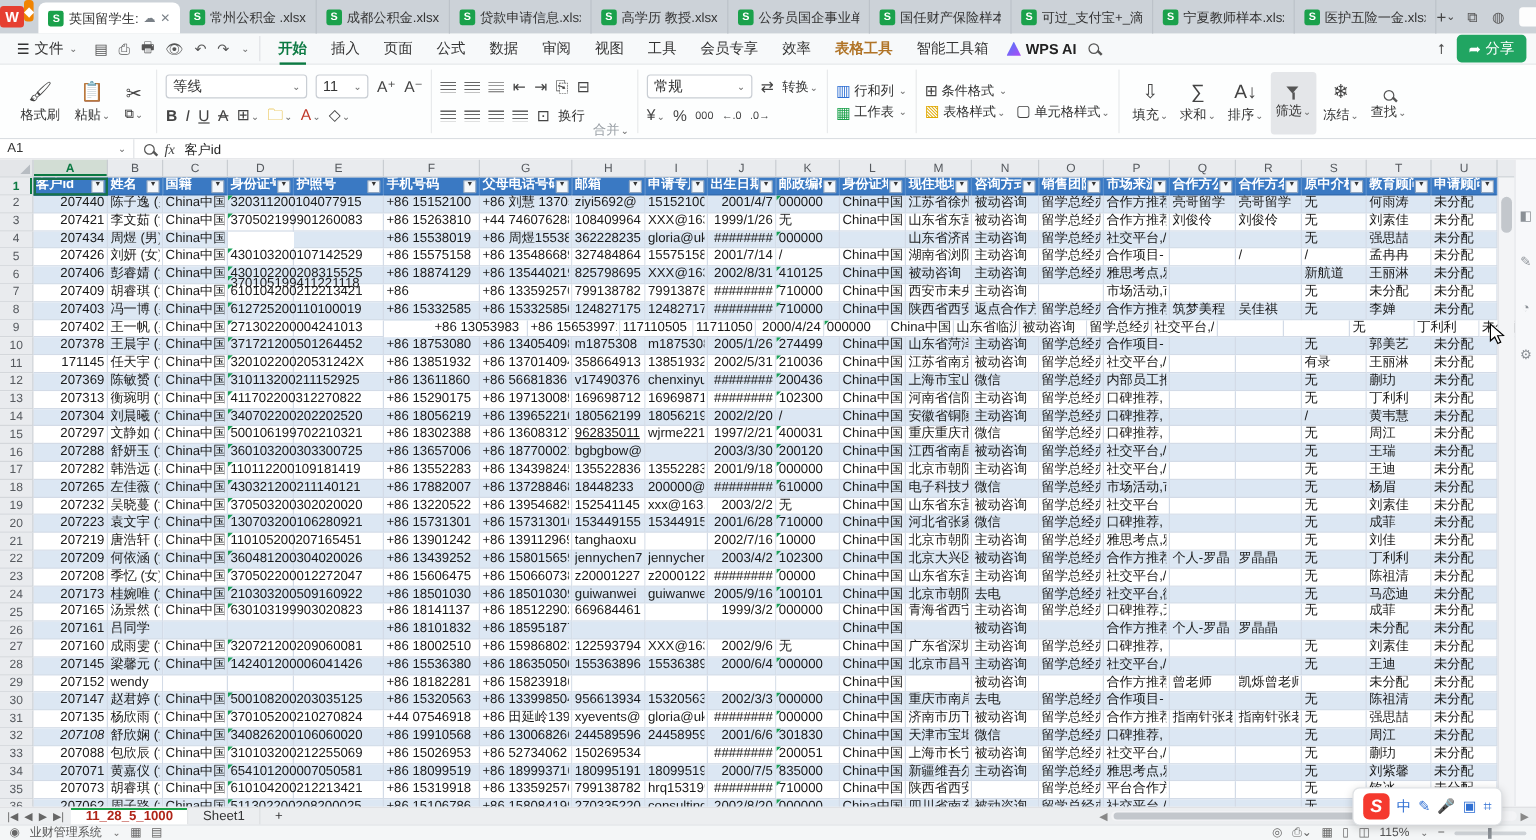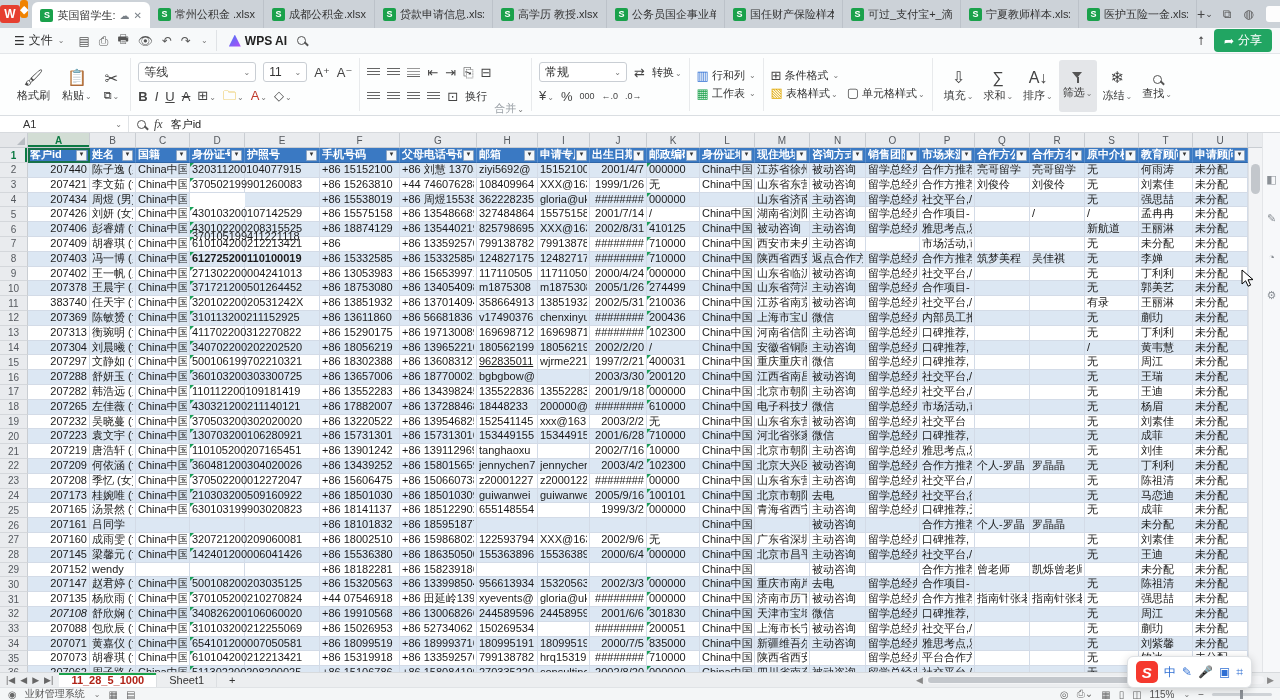--- a/index.html
+++ b/index.html
@@ -65,21 +65,21 @@
   .funnel { width:11px; height:11px; position:relative; display:inline-block;}
   .funnel::before{content:'';position:absolute;top:0;left:0;border-left:5.5px solid transparent;
      border-right:5.5px solid transparent;border-top:6px solid #555;}
   .funnel::after{content:'';position:absolute;top:5px;left:4.5px;width:2px;height:6px;background:#555;}
   .stack2 { display:flex; flex-direction:column; gap:3px; justify-content:center;}
   .srow { display:flex; align-items:center; gap:3px; color:#333; font-size:11px; white-space:nowrap;}
 
   
   .fbar { height:17px; background:#fff; border-bottom:1px solid #d7dade; display:flex; align-items:stretch;}
   .namebox { width:112px; border-right:1px solid #e0e3e6; display:flex; align-items:center; padding:0 6px;
-             justify-content:space-between; font-size:11px; color:#333;margin-left:17px;}
+             justify-content:space-between; font-size:11px; color:#333;}
   .fxzone { display:flex; align-items:center; gap:8px; padding:0 8px; color:#555; font-size:11px; flex:1;}
   .fx { font-style:italic; font-family:"Liberation Serif","DejaVu Serif",serif; font-size:12px; color:#444;}
   .fval { color:#222; }
 
   
   .gridwrap { position:relative; height:539px; background:#fff; overflow:hidden;}
   .colstrip { display:flex; height:15px; background:#e9ebee; border-bottom:1px solid #c9cdd2; font-size:10px; color:#55595e;}
   .corner { width:28px; border-right:1px solid #c9cdd2; background:#e4e6e9; position:relative;}
   .corner::after{content:'';position:absolute;right:2px;bottom:2px;border-left:8px solid transparent;border-bottom:8px solid #b7bcc2;}
   .clh { border-right:1px solid #c9cdd2; display:flex; align-items:center; justify-content:center; flex:0 0 auto;}
@@ -208,20 +208,34 @@
       </span>
     <span class="qicons">
       <span>▤</span>
       <span>⎙</span>
       <span>🖶</span>
       <span>👁</span>
       <span>↶</span>
       <span>↷</span>
       <span class="arr">⌄</span>
     </span>
+    <nav class="menus" id="menus">
+        <span class="mitem active">开始</span>
+        <span class="mitem">插入</span>
+        <span class="mitem">页面</span>
+        <span class="mitem">公式</span>
+        <span class="mitem">数据</span>
+        <span class="mitem">审阅</span>
+        <span class="mitem">视图</span>
+        <span class="mitem">工具</span>
+        <span class="mitem">会员专享</span>
+        <span class="mitem">效率</span>
+        <span class="mitem gold">表格工具</span>
+        <span class="mitem">智能工具箱</span>
+      </nav>
     <span class="wpsai">
         <span class="aimark"></span>
         <span>WPS AI</span>
       </span>
     <span style="margin-left:10px;"><span class="mag"></span></span>
     <div class="mright">
       <span style="color:#555;">⭡</span>
       <span class="sharebtn">
           <span>➦</span>
           <span>分享</span>
@@ -888,21 +902,21 @@
           <div class="rnum">8</div>
           <div class="cell num" style="width: 62px;">
             <span class="t">207403</span>
           </div>
           <div class="cell" style="width: 46px;">
             <span class="t">冯一博 (男</span>
           </div>
           <div class="cell" style="width: 54px;">
             <span class="t">China中国</span>
           </div>
-          <div class="cell tri ovf" style="width: 55px; font-weight: bold;">
+          <div class="cell tri ovf" style="width: 55px;">
             <span class="t">612725200110100019</span>
           </div>
           <div class="cell" style="width: 75px;">
             <span class="t"></span>
           </div>
           <div class="cell" style="width: 80px;">
             <span class="t">+86 15332585</span>
           </div>
           <div class="cell" style="width: 77px;">
             <span class="t">+86 1533258500</span>
@@ -960,21 +974,21 @@
           </div>
           <div class="cell" style="width: 54px;">
             <span class="t">China中国</span>
           </div>
           <div class="cell tri ovf" style="width: 55px;">
             <span class="t">271302200004241013</span>
           </div>
           <div class="cell" style="width: 75px;">
             <span class="t"></span>
           </div>
-          <div class="cell" style="width: 80px;">
+          <div class="cell" style="width: 80px; margin-left: 40px;">
             <span class="t">+86 13053983</span>
           </div>
           <div class="cell" style="width: 77px;">
             <span class="t">+86 1565399710</span>
           </div>
           <div class="cell" style="width: 61px;">
             <span class="t">117110505</span>
           </div>
           <div class="cell" style="width: 52px;">
             <span class="t">117110505</span>
@@ -1078,21 +1092,21 @@
           <div class="cell" style="width: 54px;">
             <span class="t">郭美艺</span>
           </div>
           <div class="cell" style="width: 55px;">
             <span class="t">未分配</span>
           </div>
         </div>
         <div class="grow plain">
           <div class="rnum">11</div>
           <div class="cell num" style="width: 62px;">
-            <span class="t">383740</span>
+            <span class="t">171145</span>
           </div>
           <div class="cell" style="width: 46px;">
             <span class="t">任天宇 (女</span>
           </div>
           <div class="cell" style="width: 54px;">
             <span class="t">China中国</span>
           </div>
           <div class="cell tri ovf" style="width: 55px;">
             <span class="t">32010220020531242X</span>
           </div>
@@ -2023,21 +2037,21 @@
           <div class="cell" style="width: 75px;">
             <span class="t"></span>
           </div>
           <div class="cell" style="width: 80px;">
             <span class="t">+86 18141137</span>
           </div>
           <div class="cell" style="width: 77px;">
             <span class="t">+86 1851229020</span>
           </div>
           <div class="cell" style="width: 61px;">
-            <span class="t">655148554</span>
+            <span class="t">669684461</span>
           </div>
           <div class="cell" style="width: 52px;">
             <span class="t"></span>
           </div>
           <div class="cell num" style="width: 57px;">
             <span class="t">1999/3/2</span>
           </div>
           <div class="cell tri" style="width: 53px;">
             <span class="t">000000</span>
           </div>

